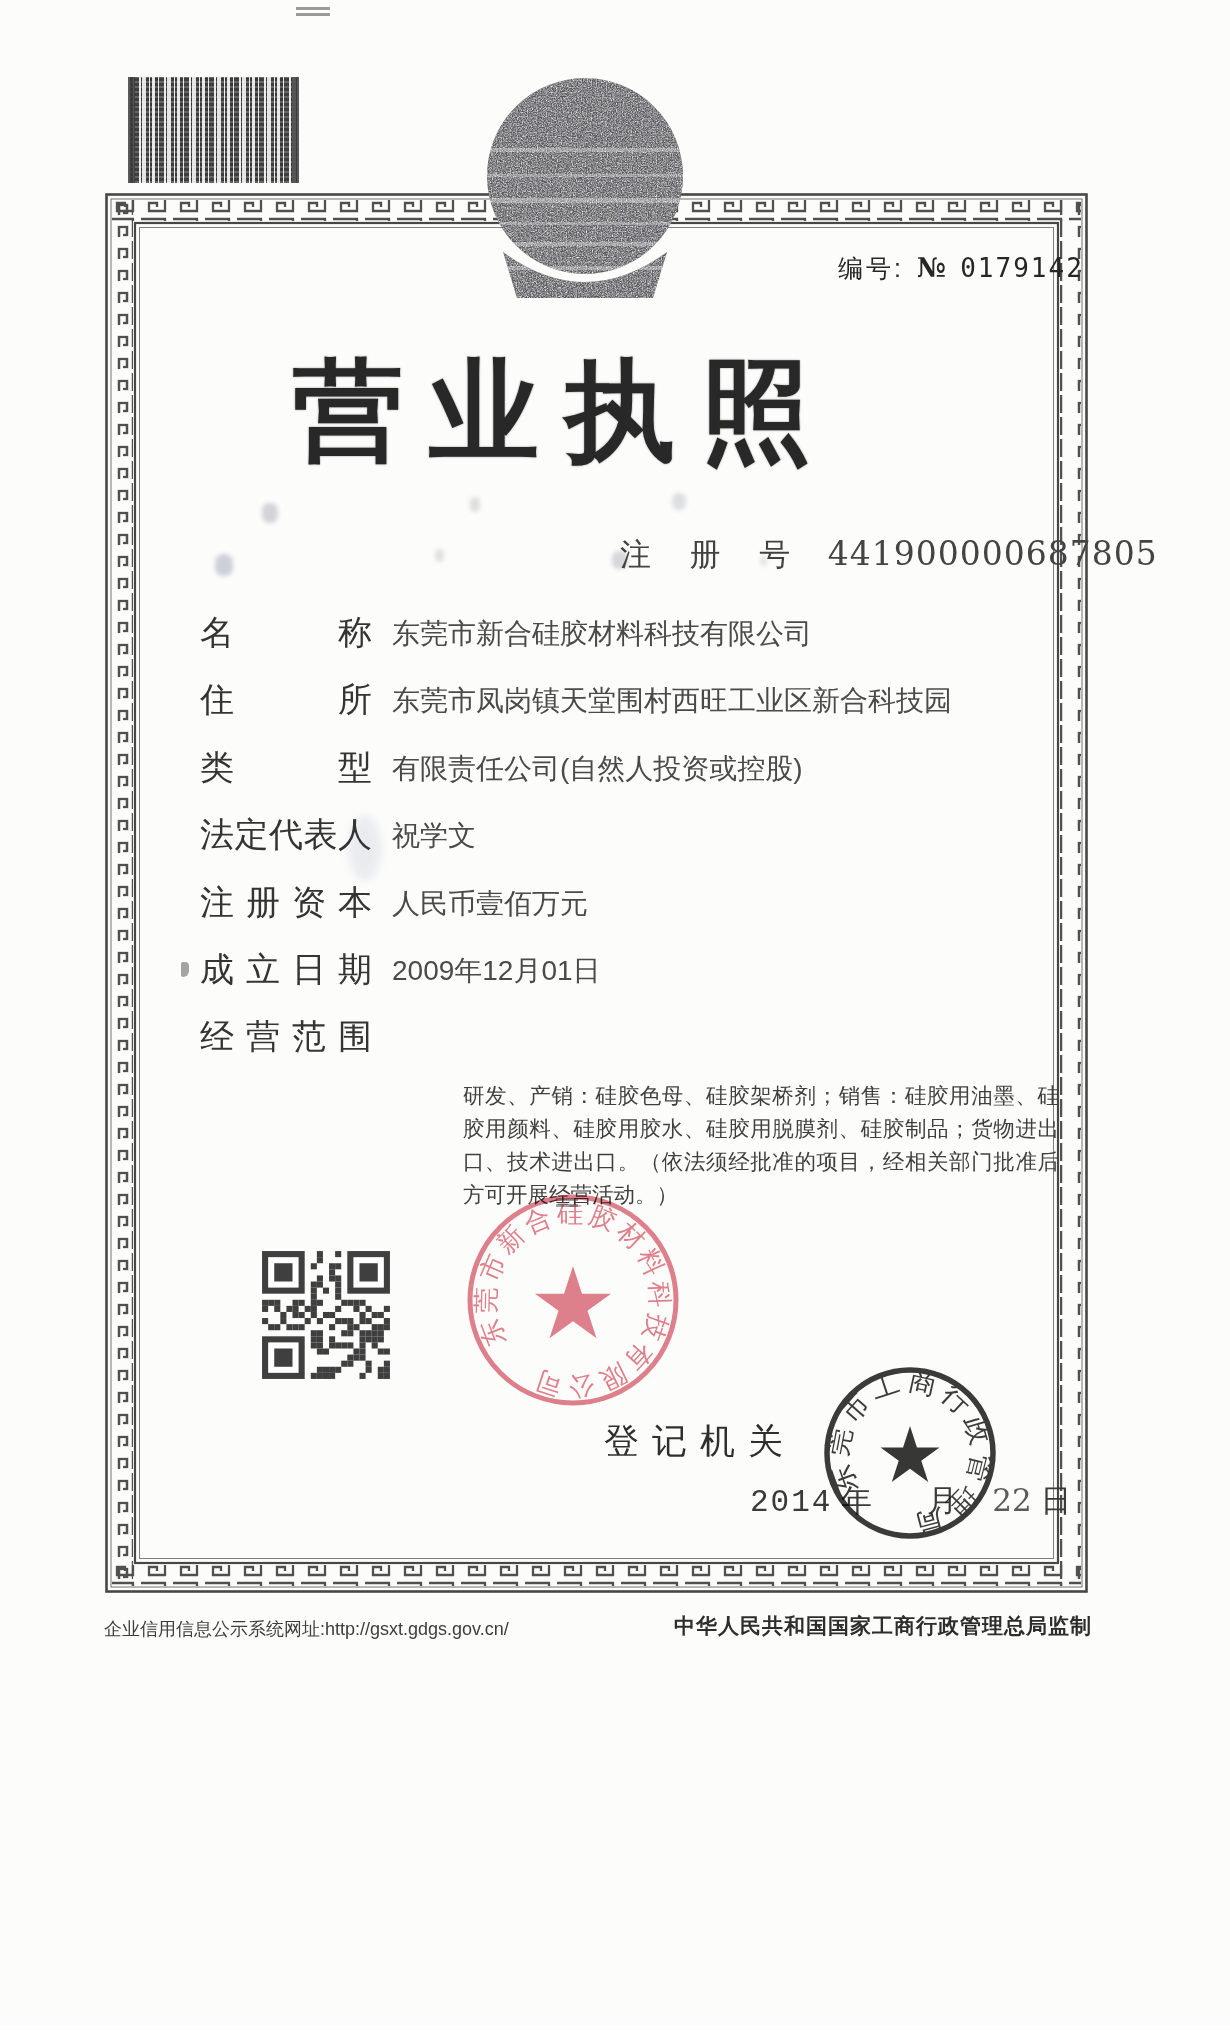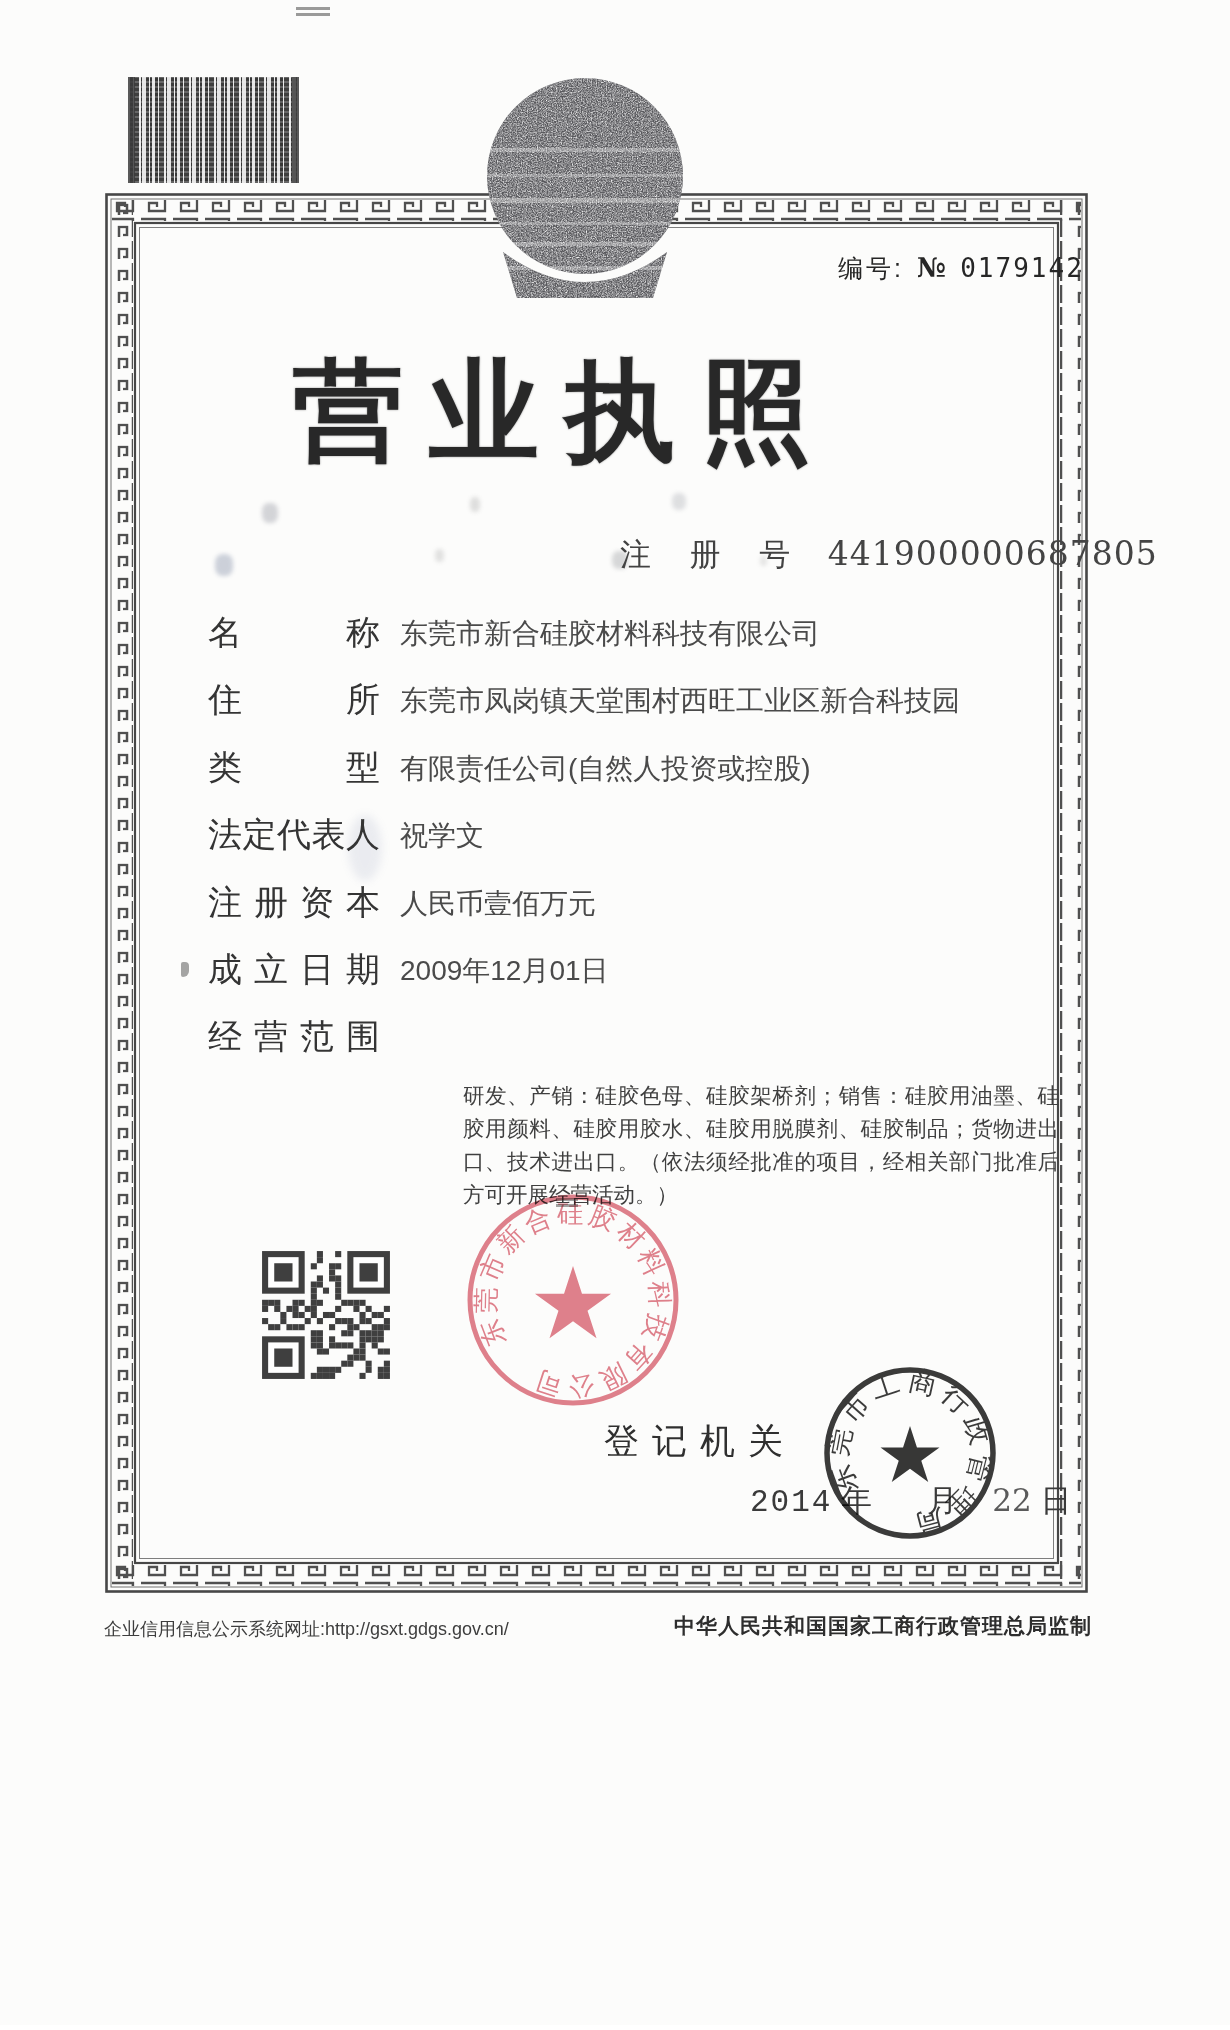--- a/index.html
+++ b/index.html
@@ -31,21 +31,21 @@
 
   .title{position:absolute;left:293px;top:342px;z-index:2;font-size:110px;font-weight:900;
          letter-spacing:26px;color:#282828;line-height:1.25;white-space:nowrap;
          text-shadow:0 0 2px rgba(45,45,45,.55);}
 
   .regno{position:absolute;left:620px;top:534px;z-index:2;white-space:nowrap;color:#3f3f3f;}
   .regno .lab{font-size:31px;letter-spacing:15px;color:#424242;}
   .regno .num{font-size:33px;font-family:"DejaVu Serif",serif;margin-left:18px;letter-spacing:1px;color:#444;}
 
   .fields{position:absolute;left:200px;top:612px;width:870px;z-index:2;}
-  .row{display:flex;align-items:flex-start;height:67.4px;margin-left:8px;}
+  .row{display:flex;align-items:flex-start;height:67.4px;}
   .flabel{width:172px;font-size:34px;color:#343434;font-weight:500;line-height:40px;
           text-align:justify;text-align-last:justify;flex:none;}
   .fvalue{margin-left:20px;font-size:28px;color:#4a4a4a;line-height:34px;padding-top:5px;white-space:nowrap;}
   .scope{position:absolute;left:463px;top:1080px;width:596px;z-index:2;font-size:21.5px;
          line-height:33px;color:#3f3f3f;font-weight:500;text-align:justify;}
 
   .registry{position:absolute;left:604px;top:1418px;z-index:2;font-size:35px;letter-spacing:13px;
             color:#2f2f2f;font-weight:500;white-space:nowrap;}
   .dateline{position:absolute;left:750px;top:1480px;z-index:2;font-size:31px;color:#3a3a3a;white-space:nowrap;}
   .dateline .y{font-family:Liberation Mono, monospace;letter-spacing:2px;text-align:right;}

